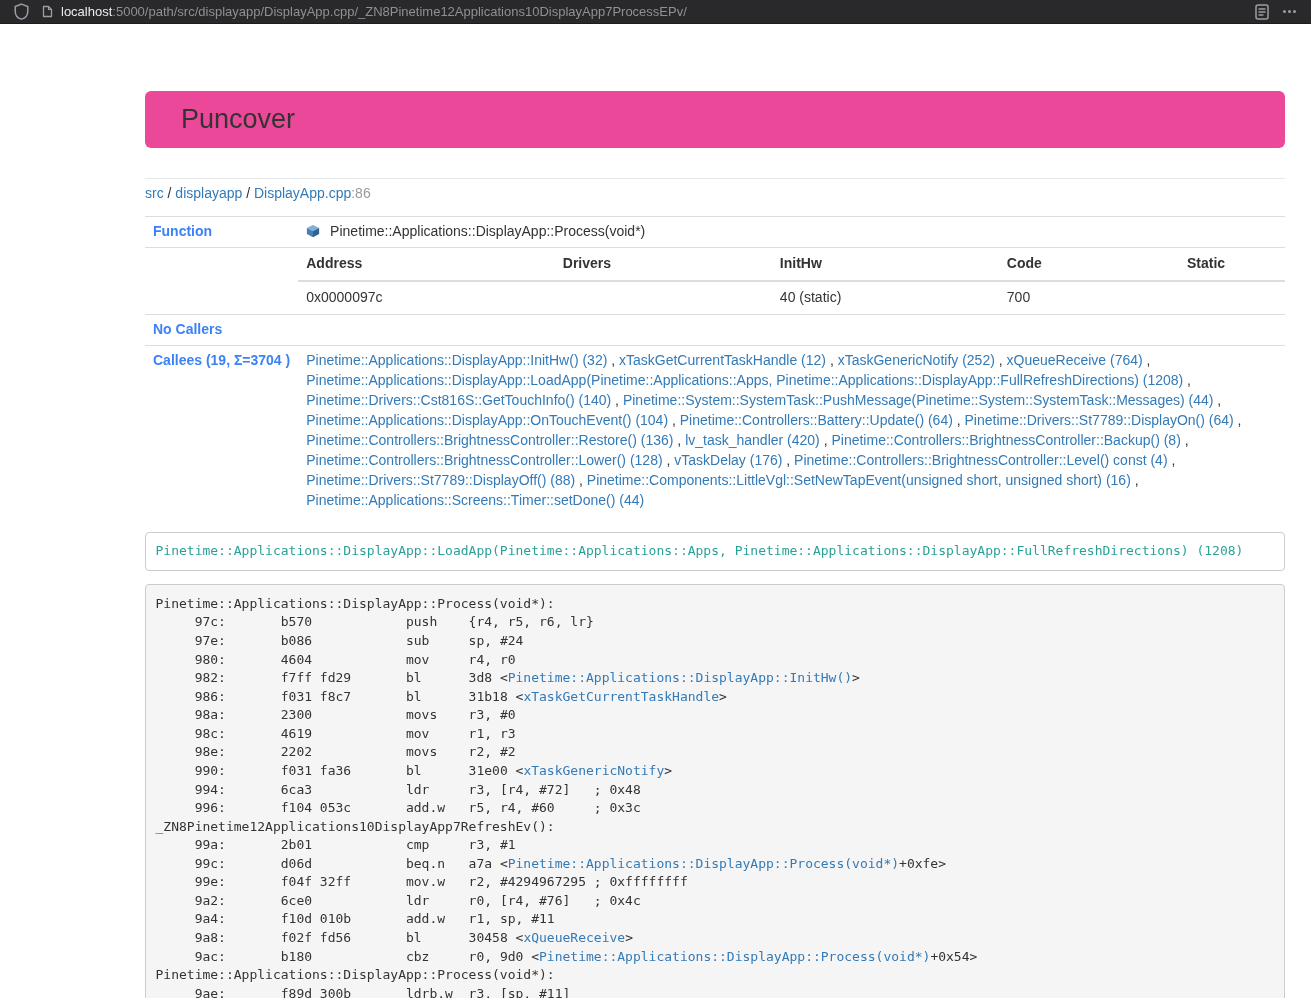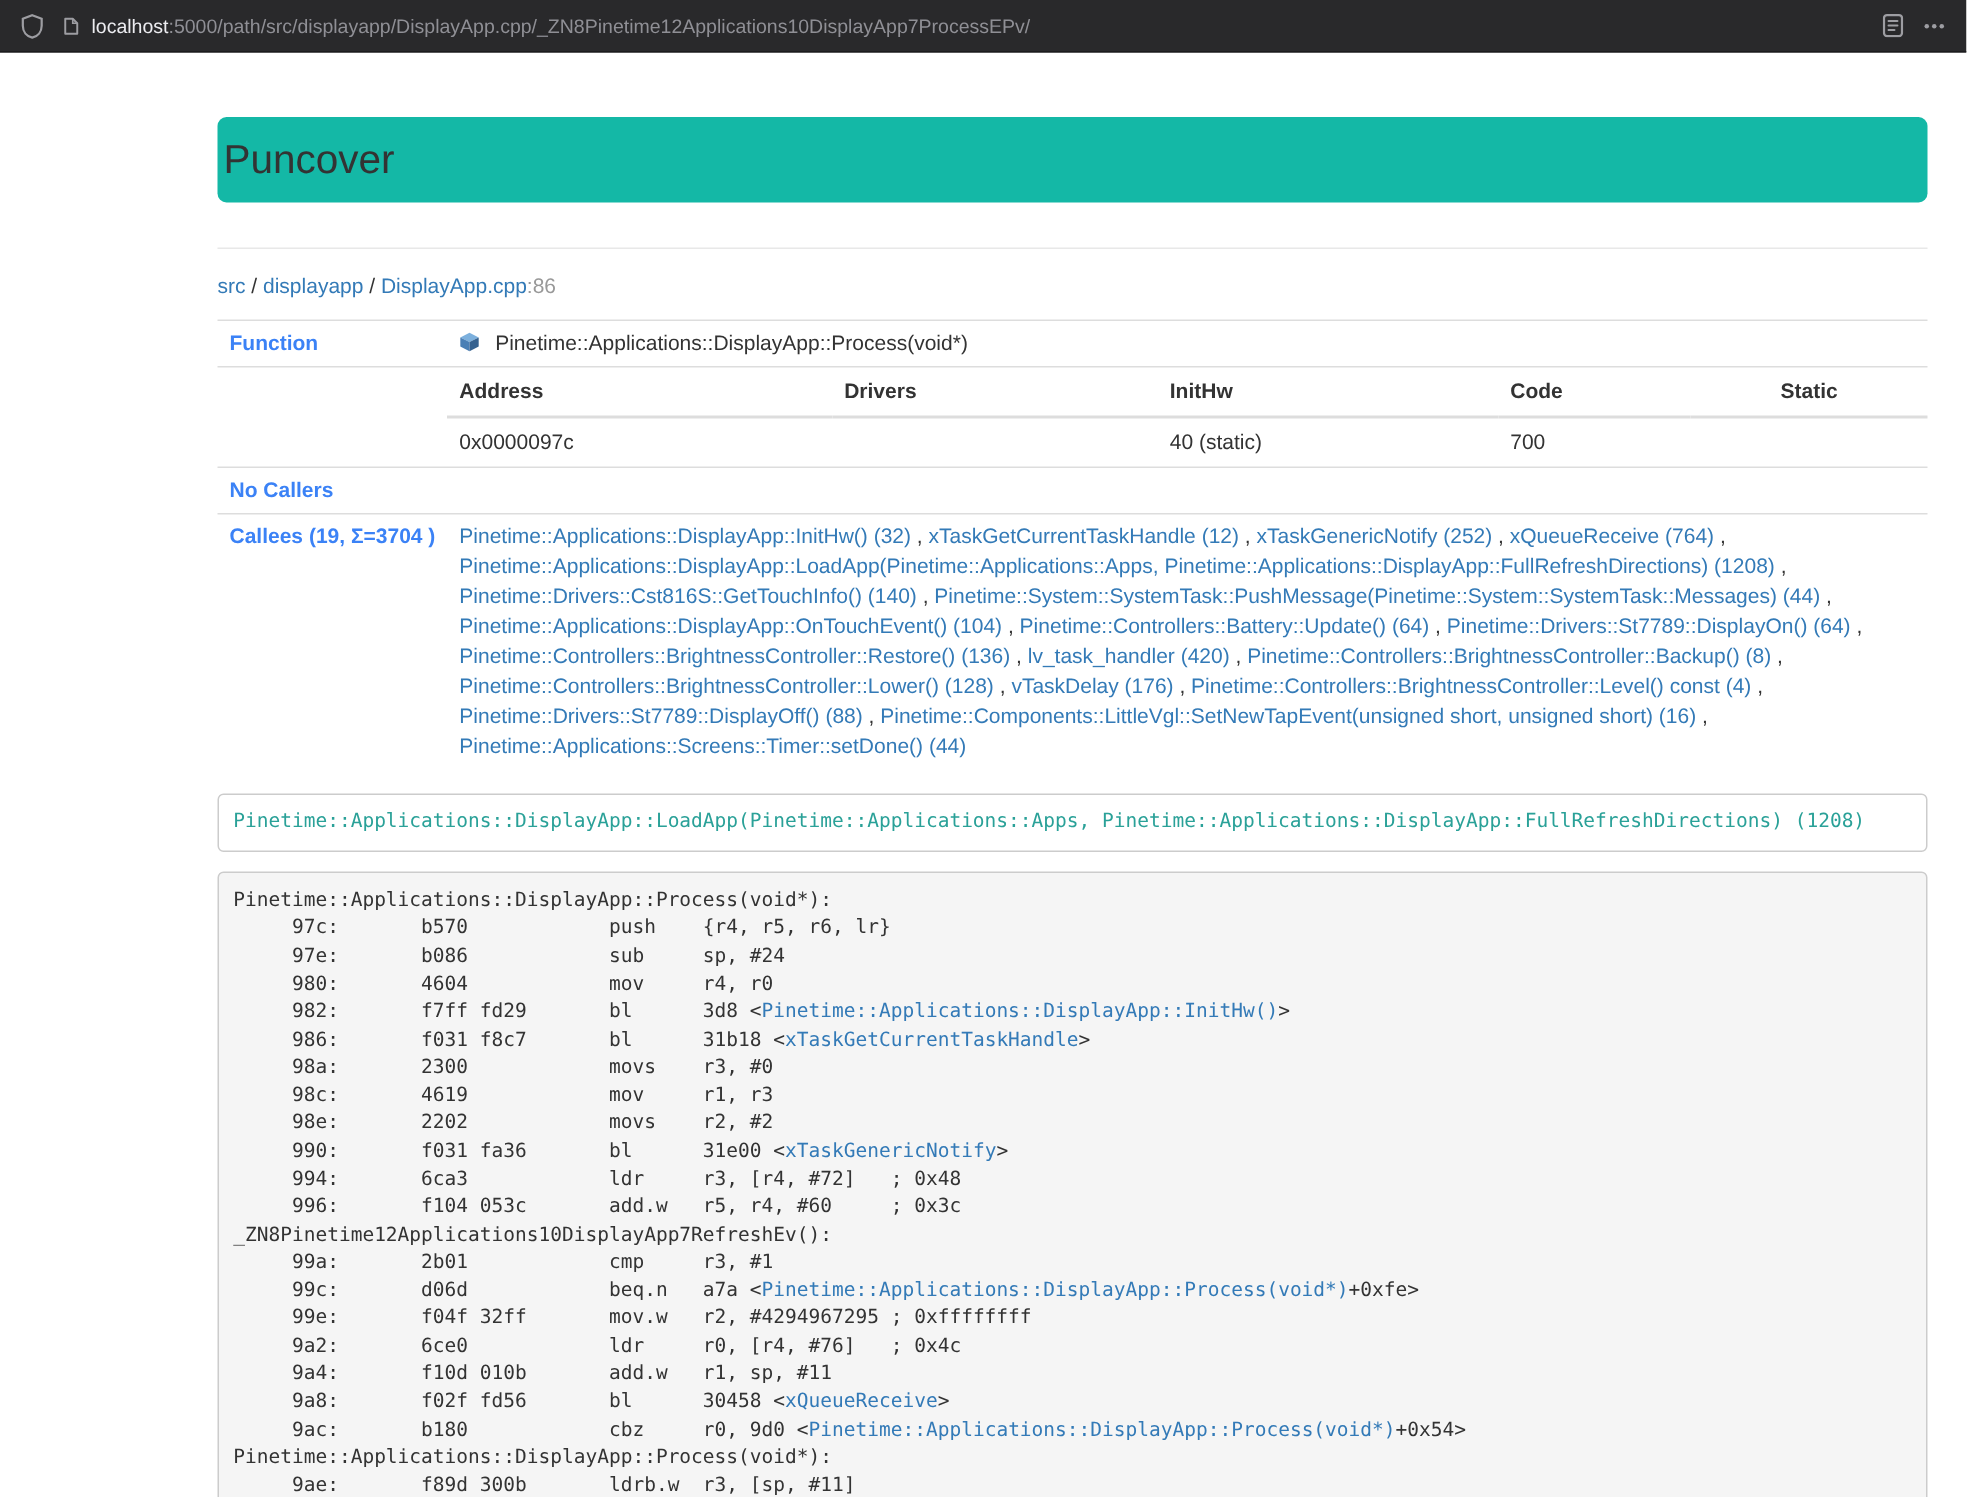--- a/index.html
+++ b/index.html
@@ -6,34 +6,34 @@
   html, body { margin: 0; padding: 0; }
   body {
     width: 1311px; height: 998px; overflow: hidden;
     background: #fff; color: #333;
     font-family: "Liberation Sans", sans-serif; font-size: 14px;
   }
   a { color: #337ab7; text-decoration: none; }
 
   
   .topbar {
-    height: 35px; background: #29292b; border-bottom: 1px solid #1c1c1e;
+    height: 24px; background: #29292b; border-bottom: 1px solid #1c1c1e;
     display: flex; align-items: center; padding: 0 14px; gap: 13px;
   }
   .topbar-icon { color: #9d9da2; display: inline-flex; align-items: center; line-height: 0; }
   .urlbox { flex: 1; display: flex; align-items: center; gap: 8px; min-width: 0; }
   .url-text { font-size: 13px; color: #8f8f95; white-space: nowrap; overflow: hidden; }
   .url-host { color: #ececf0; }
 
   
   .container { width: 1140px; margin-left: 145px; }
-  .jumbotron { margin-top: 43px; background: #14b8a6; border-radius: 6px; padding: 13px 4px; }
+  .jumbotron { margin-top: 67px; background: #ec4899; border-radius: 6px; padding: 13px 36px; }
   .jumbotron h1 { margin: 0; font-size: 27px; font-weight: 400; color: #333; }
   hr.divider { border: 0; border-top: 1px solid #e8e8e8; margin: 30px 0 0 0; }
-  .breadcrumb { margin-top: 14px; line-height: 20px; }
+  .breadcrumb { margin-top: 4px; line-height: 20px; }
   .breadcrumb .sep { color: #333; }
   .breadcrumb .line-no { color: #999; }
 
   table.main { width: 100%; border-collapse: collapse; margin-top: 13px; }
   table.main > tbody > tr > th,
   table.main > tbody > tr > td {
     border-top: 1px solid #ddd; padding: 5px 8px; text-align: left;
     vertical-align: top; font-size: 14px; line-height: 1.42857;
   }
   th.rowlabel { width: 145px; font-weight: bold; white-space: nowrap; color: #3b82f6; }

